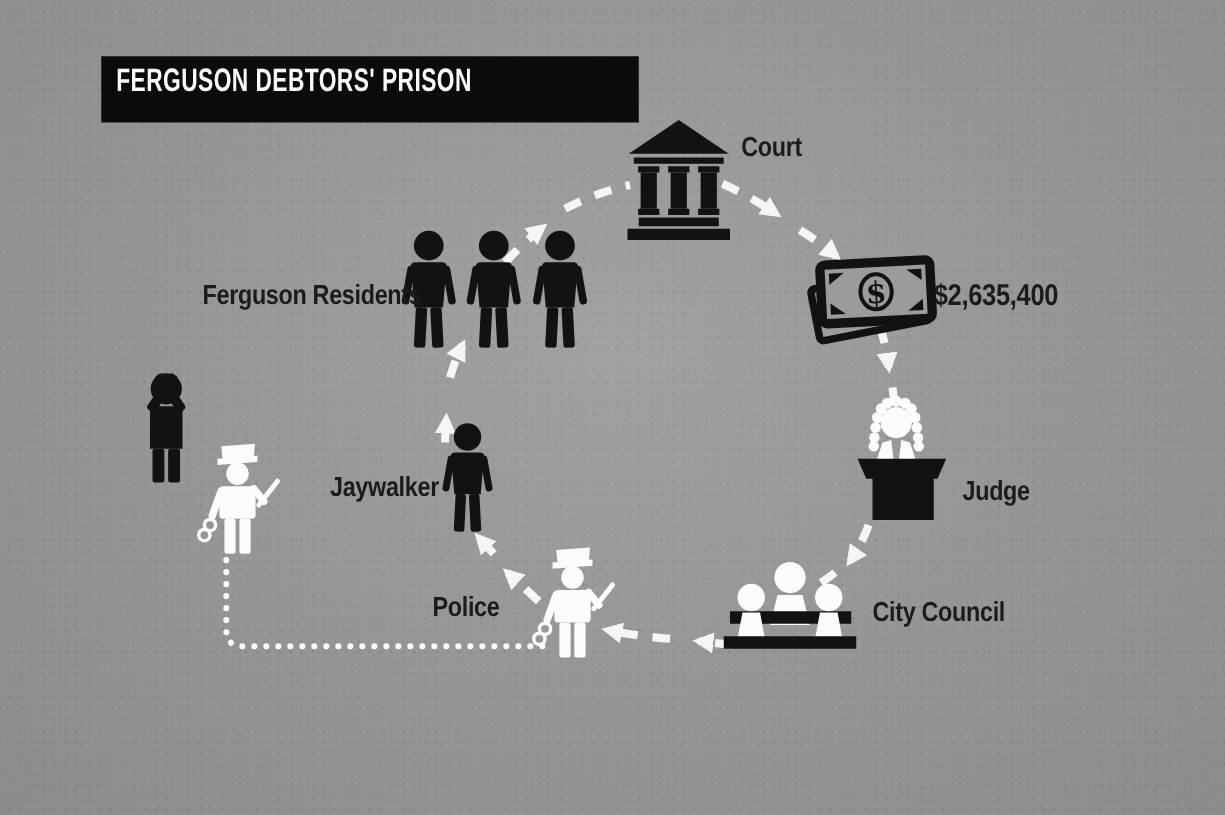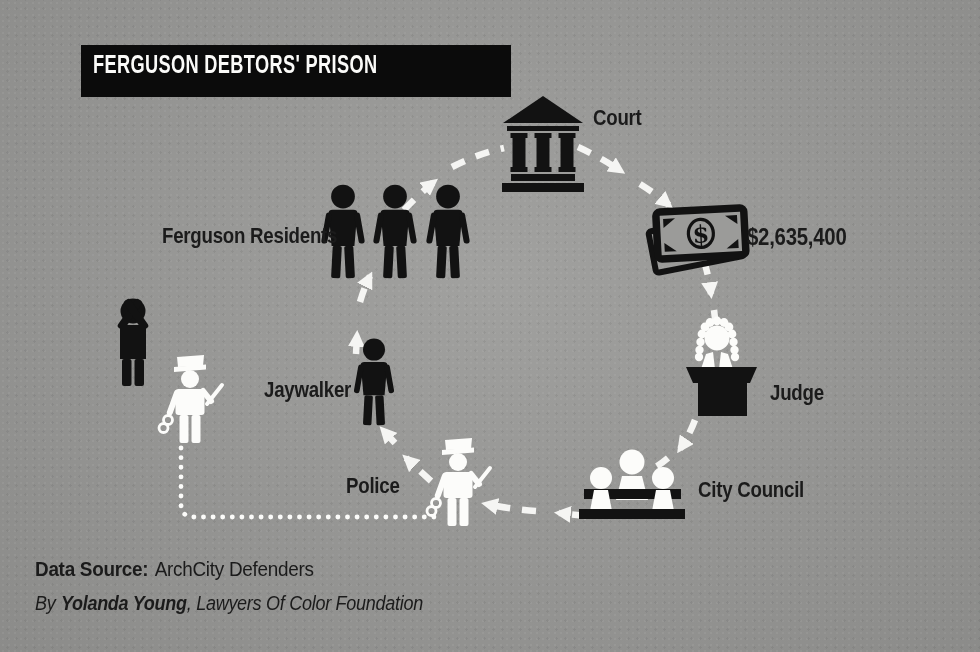--- a/index.html
+++ b/index.html
@@ -212,22 +212,14 @@
   </div>
 
   <div class="node-label" style="left:593px;top:107px">Court</div>
   <div class="node-label money" style="left:747px;top:225px">$2,635,400</div>
   <div class="node-label" style="left:770px;top:382px">Judge</div>
   <div class="node-label" style="left:698px;top:479px">City Council</div>
   <div class="node-label" style="left:346px;top:475px">Police</div>
   <div class="node-label" style="left:264px;top:379px">Jaywalker</div>
   <div class="node-label" style="left:162px;top:225px">Ferguson Residents</div>
 
-  <div id="footer">
-    <div id="source-line">
-      <span class="lbl">Data Source:</span><span>ArchCity Defenders</span>
-    </div>
-    <div id="byline">
-      <span>By</span><span class="author">Yolanda Young</span><span>, Lawyers Of Color Foundation</span>
-    </div>
-  </div>
 
 </div>
 
 </body></html>

